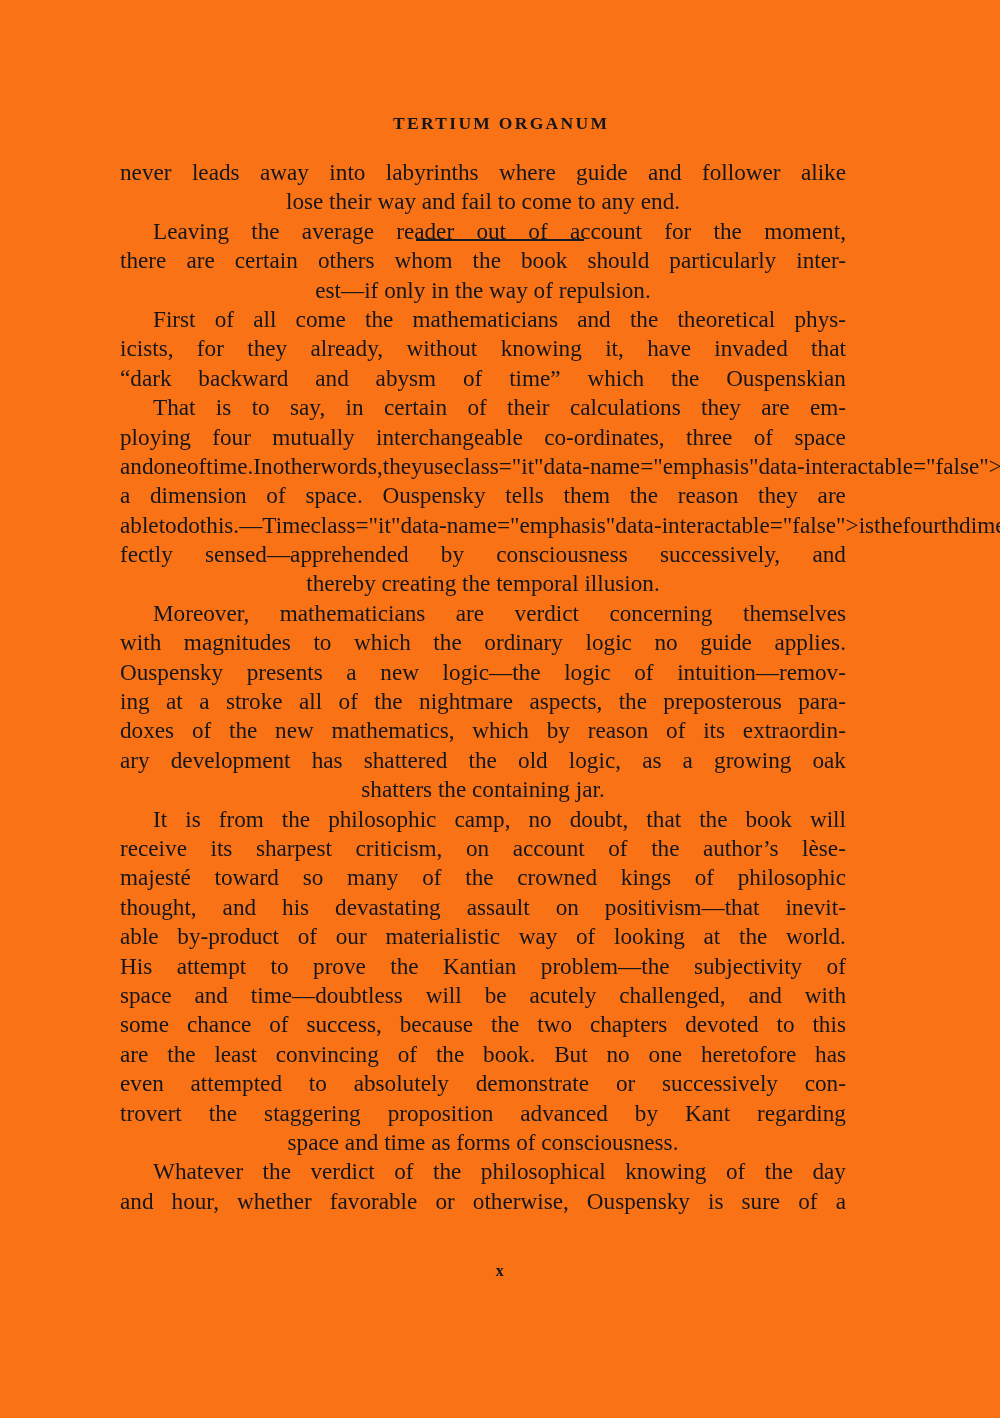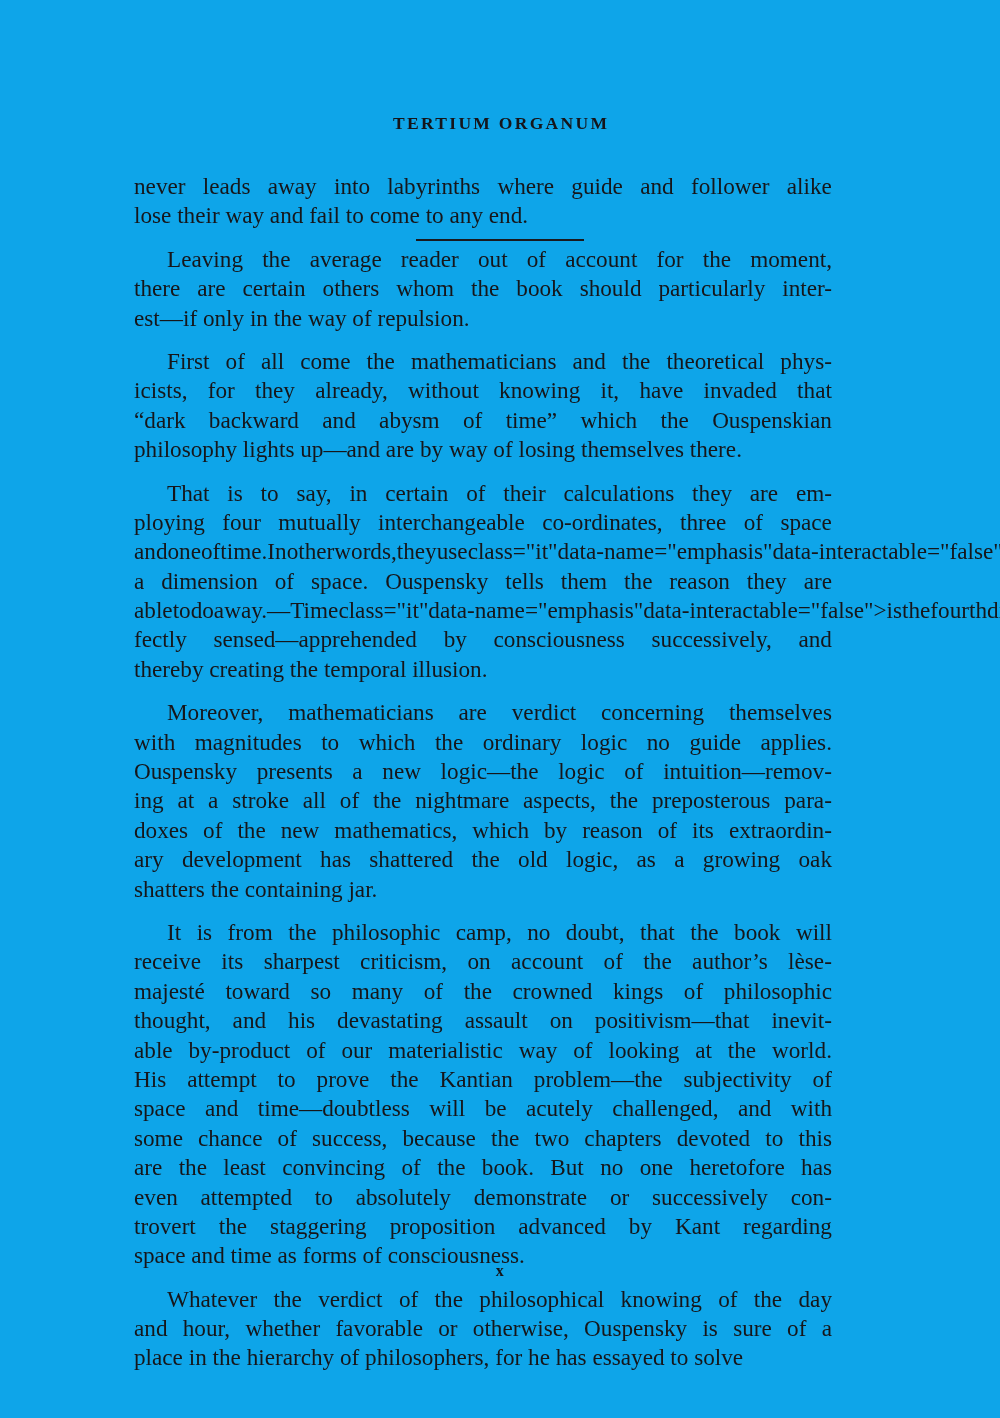--- a/index.html
+++ b/index.html
@@ -14,21 +14,21 @@
     overflow: hidden;
     font-family: "Liberation Serif", "DejaVu Serif", serif;
     color: #16161a;
     -webkit-font-smoothing: antialiased;
   }
 
   .page {
     position: relative;
     width: 1000px;
     height: 1418px;
-    background: #0ea5e9;
+    background: #f97316;
   }
 
   
   .running-head {
     position: absolute;
     top: 113px;
     left: 0;
     width: 1000px;
     text-align: center;
     font-size: 17.5px;
@@ -40,21 +40,21 @@
 
   
   .textblock {
     position: absolute;
     left: 120px;
     top: 158px;
     width: 726px;
   }
 
   .para {
-    margin: 14px;
+    margin: 0;
   }
 
   
   .ln {
     display: block;
     height: 29.4px;
     line-height: 29.4px;
     font-size: 23.2px;
     white-space: nowrap;
     color: #16161a;
@@ -66,20 +66,21 @@
     justify-content: space-between;
     white-space: normal;
   }
   .ln.just > span {
     white-space: pre;
   }
 
   
   .ln.last {
     display: block;
+    text-align: center;
   }
 
   
   .ln.indent {
     padding-left: 33px;
   }
   .ln.just.indent {
     padding-left: 33px;
   }
 
@@ -195,21 +196,20 @@
           <span>“dark</span>
           <span>backward</span>
           <span>and</span>
           <span>abysm</span>
           <span>of</span>
           <span>time”</span>
           <span>which</span>
           <span>the</span>
           <span>Ouspenskian</span>
         </div>
-        <div class="ln last">philosophy lights up—and are by way of losing themselves there.</div>
       </div>
       <div class="para">
         <div class="ln just indent">
           <span>That</span>
           <span>is</span>
           <span>to</span>
           <span>say,</span>
           <span>in</span>
           <span>certain</span>
           <span>of</span>
@@ -254,21 +254,21 @@
           <span>them</span>
           <span>the</span>
           <span>reason</span>
           <span>they</span>
           <span>are</span>
         </div>
         <div class="ln just">
           <span>able</span>
           <span>to</span>
           <span>do</span>
-          <span>away.—Time</span>
+          <span>this.—Time</span>
           <span></span>
           <span>class="it"</span>
           <span>data-name="emphasis"</span>
           <span>data-interactable="false"&gt;is</span>
           <span>the</span>
           <span>fourth</span>
           <span>dimension</span>
         </div>
         <div class="ln just">
           <span>fectly</span>
@@ -505,19 +505,18 @@
           <span>whether</span>
           <span>favorable</span>
           <span>or</span>
           <span>otherwise,</span>
           <span>Ouspensky</span>
           <span>is</span>
           <span>sure</span>
           <span>of</span>
           <span>a</span>
         </div>
-        <div class="ln last">place in the hierarchy of philosophers, for he has essayed to solve</div>
       </div>
     </div>
 
   <div class="folio">x</div>
 
 </div>
 
 </body></html>

